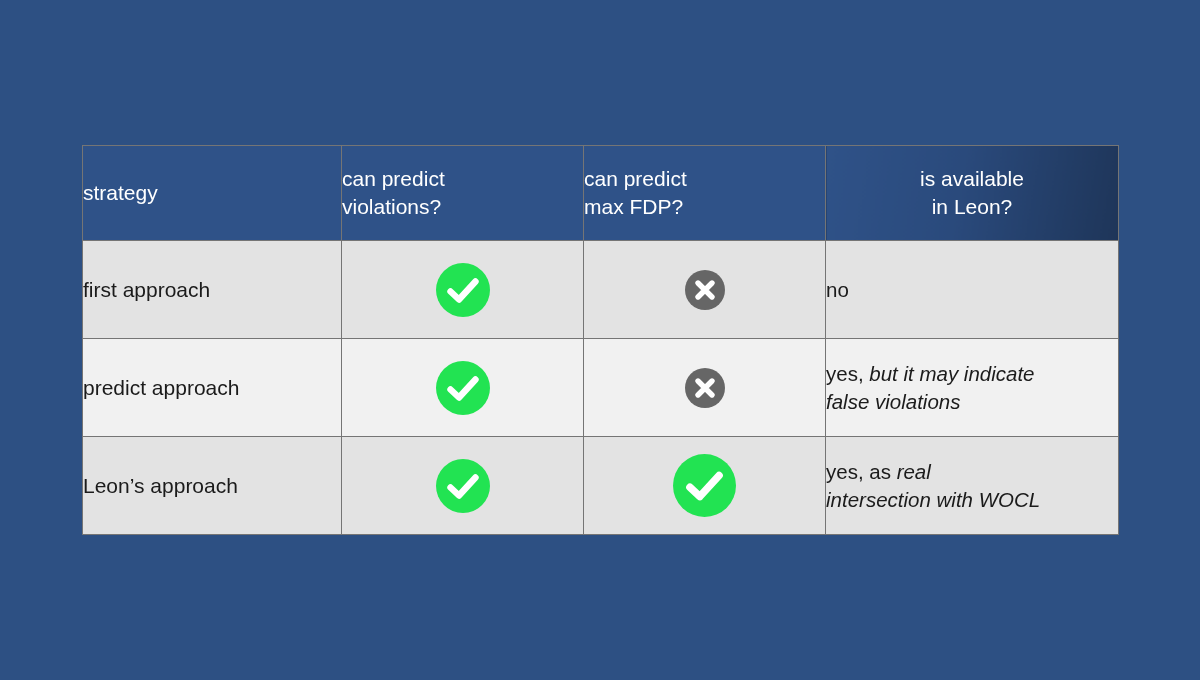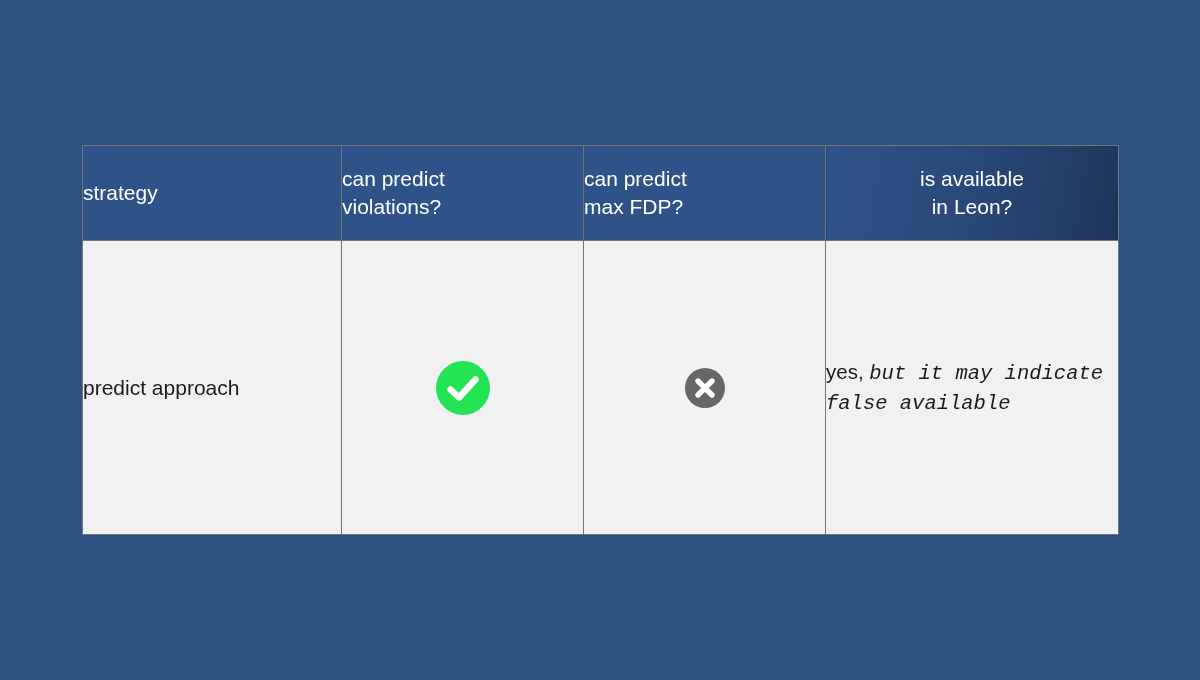--- a/index.html
+++ b/index.html
@@ -76,21 +76,21 @@
   }
   td.icon-cell { text-align: center; }
   td.note {
     font-size: 20.5px;
     color: #1b1b1b;
     padding-left: 27px;
     padding-right: 10px;
     line-height: 1.36;
     text-align: left;
   }
-  td.note i { font-style: italic; font-family: Liberation Mono, monospace; }
+  td.note i { font-style: italic; }
 
   
   .icon {
     display: inline-block;
     vertical-align: middle;
     line-height: 0;
   }
   .icon svg { display: block; }
 </style>
 </head>
@@ -122,43 +122,88 @@
           </th>
           <th class="last">
             <span class="hdr-line">is available</span>
             <span class="hdr-line">in Leon?</span>
           </th>
         </tr>
       </thead>
 
       <tbody>
 
-
-        <tr class="even">
-          <td class="label">predict approach</td>
+        <tr class="odd">
+          <td class="label">first approach</td>
           <td class="icon-cell">
             <span class="icon">
               <svg width="54" height="54" viewBox="0 0 54 54" aria-hidden="true">
                 <circle cx="27" cy="27" r="27" fill="#22e352"></circle>
                 <path d="M14.5 28.5 L23 36.5 L39.5 18.5" fill="none" stroke="#ffffff" stroke-width="6.4" stroke-linecap="round" stroke-linejoin="round"></path>
               </svg>
             </span>
           </td>
           <td class="icon-cell">
             <span class="icon">
               <svg width="40" height="40" viewBox="0 0 40 40" aria-hidden="true">
                 <circle cx="20" cy="20" r="20" fill="#666666"></circle>
                 <path d="M13 13 L27 27 M27 13 L13 27" fill="none" stroke="#ffffff" stroke-width="5.4" stroke-linecap="round"></path>
               </svg>
             </span>
           </td>
           <td class="note">
+            <span>no</span><i></i>
+          </td>
+        </tr>
+
+        <tr class="even">
+          <td class="label">predict approach</td>
+          <td class="icon-cell">
+            <span class="icon">
+              <svg width="54" height="54" viewBox="0 0 54 54" aria-hidden="true">
+                <circle cx="27" cy="27" r="27" fill="#22e352"></circle>
+                <path d="M14.5 28.5 L23 36.5 L39.5 18.5" fill="none" stroke="#ffffff" stroke-width="6.4" stroke-linecap="round" stroke-linejoin="round"></path>
+              </svg>
+            </span>
+          </td>
+          <td class="icon-cell">
+            <span class="icon">
+              <svg width="40" height="40" viewBox="0 0 40 40" aria-hidden="true">
+                <circle cx="20" cy="20" r="20" fill="#666666"></circle>
+                <path d="M13 13 L27 27 M27 13 L13 27" fill="none" stroke="#ffffff" stroke-width="5.4" stroke-linecap="round"></path>
+              </svg>
+            </span>
+          </td>
+          <td class="note">
             <span>yes, </span><i>but it may indicate</i><br>
-            <i>false available</i>
-          </td>
-        </tr>
-
+            <i>false violations</i>
+          </td>
+        </tr>
+
+        <tr class="odd">
+          <td class="label">Leon’s approach</td>
+          <td class="icon-cell">
+            <span class="icon">
+              <svg width="54" height="54" viewBox="0 0 54 54" aria-hidden="true">
+                <circle cx="27" cy="27" r="27" fill="#22e352"></circle>
+                <path d="M14.5 28.5 L23 36.5 L39.5 18.5" fill="none" stroke="#ffffff" stroke-width="6.4" stroke-linecap="round" stroke-linejoin="round"></path>
+              </svg>
+            </span>
+          </td>
+          <td class="icon-cell">
+            <span class="icon">
+              <svg width="63" height="63" viewBox="0 0 54 54" aria-hidden="true">
+                <circle cx="27" cy="27" r="27" fill="#22e352"></circle>
+                <path d="M14.5 28.5 L23 36.5 L39.5 18.5" fill="none" stroke="#ffffff" stroke-width="6.4" stroke-linecap="round" stroke-linejoin="round"></path>
+              </svg>
+            </span>
+          </td>
+          <td class="note">
+            <span>yes, as </span><i>real</i><br>
+            <i>intersection with WOCL</i>
+          </td>
+        </tr>
 
       </tbody>
     </table>
   </div>
 
 </div>
 
 </body></html>

